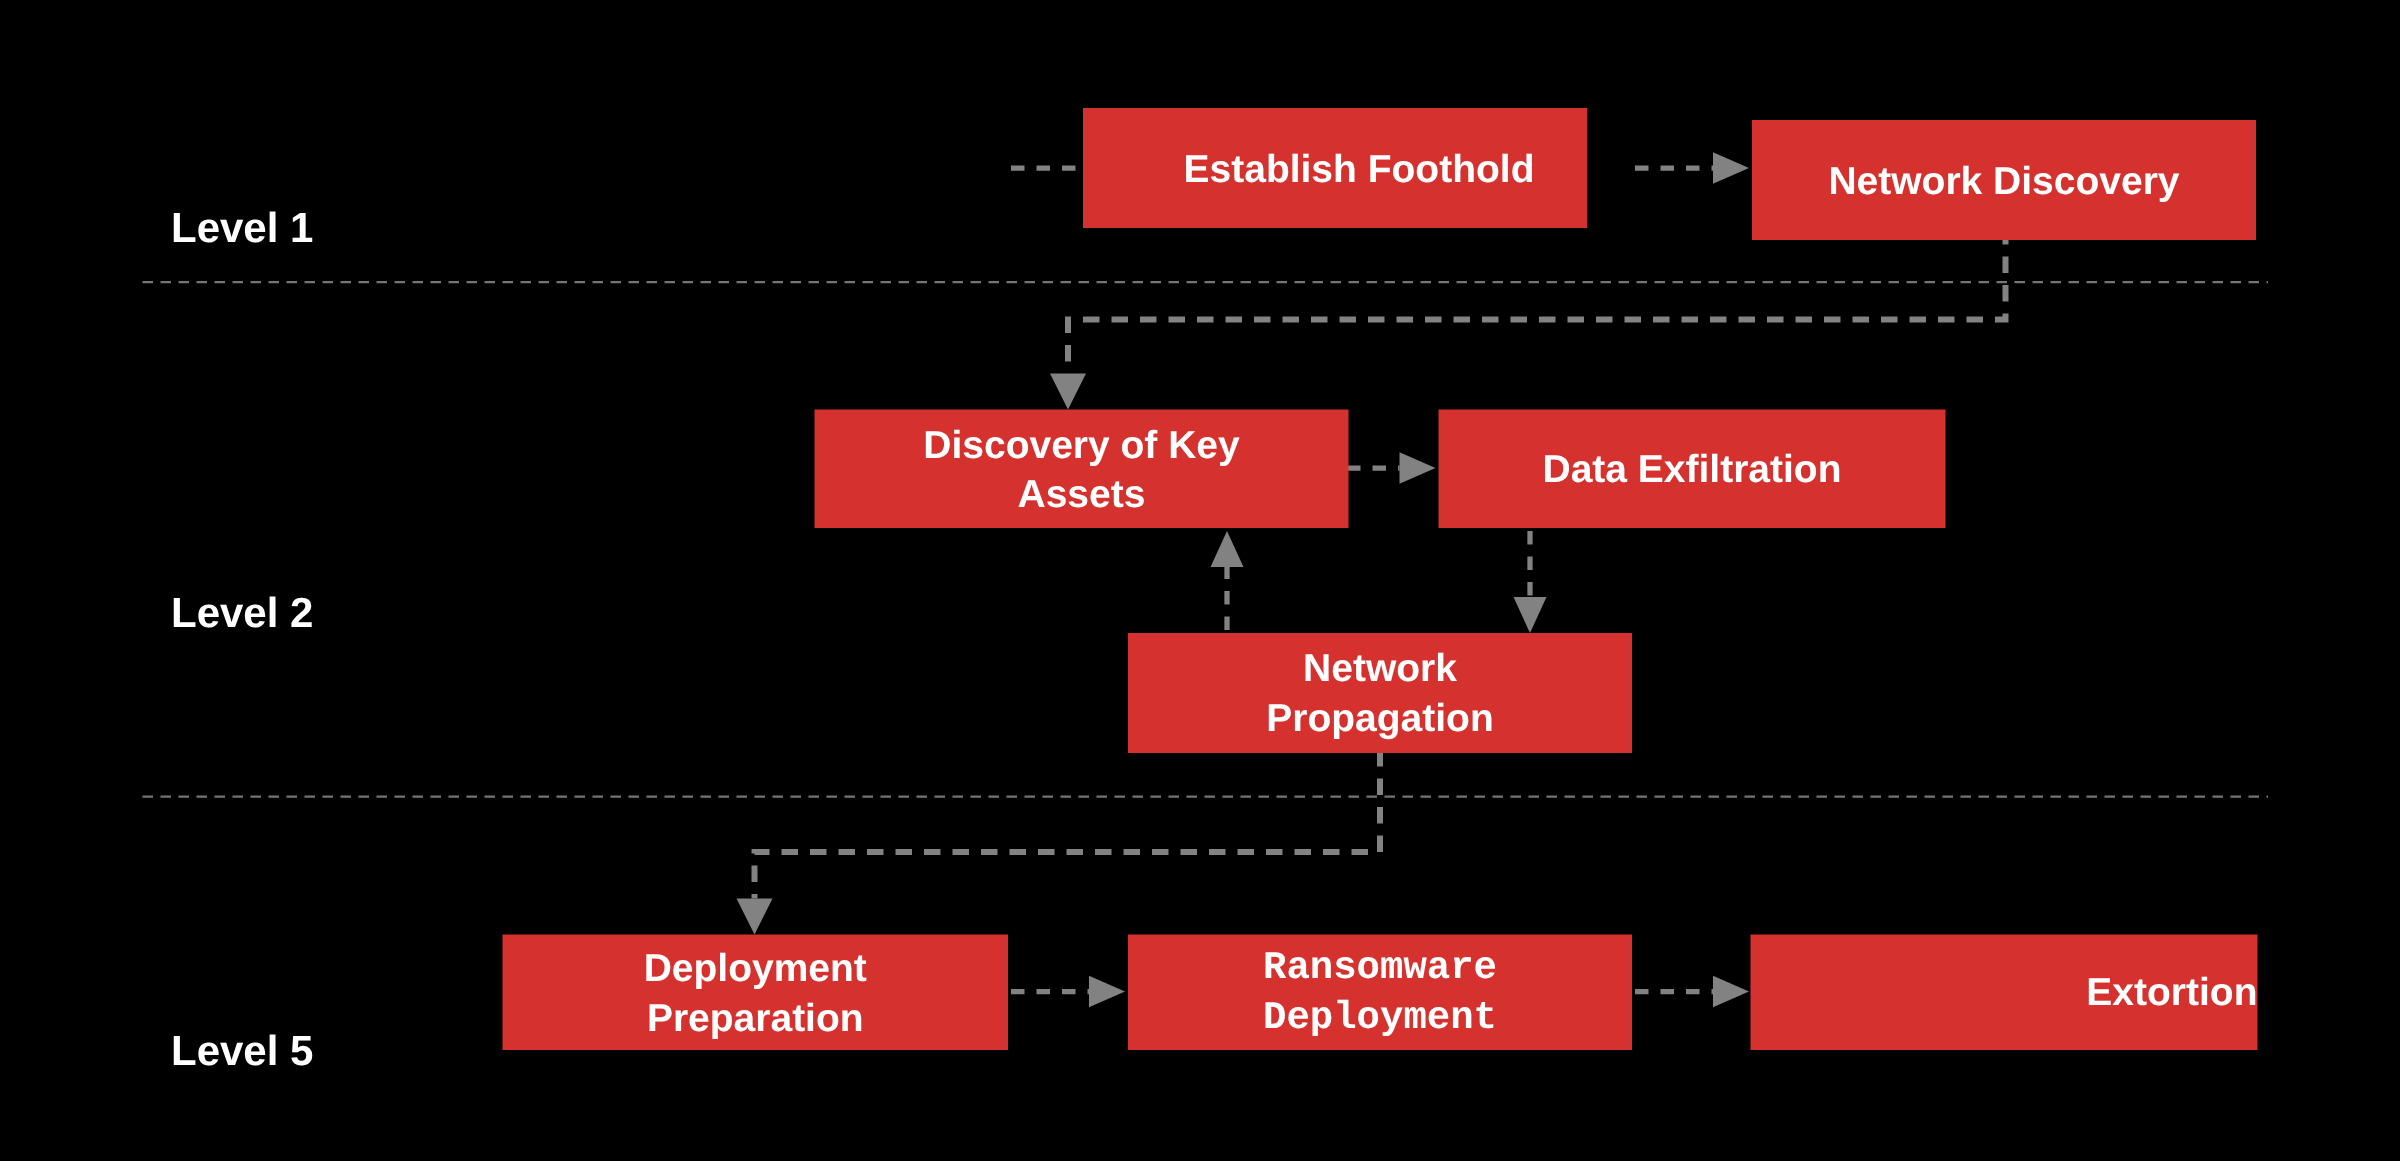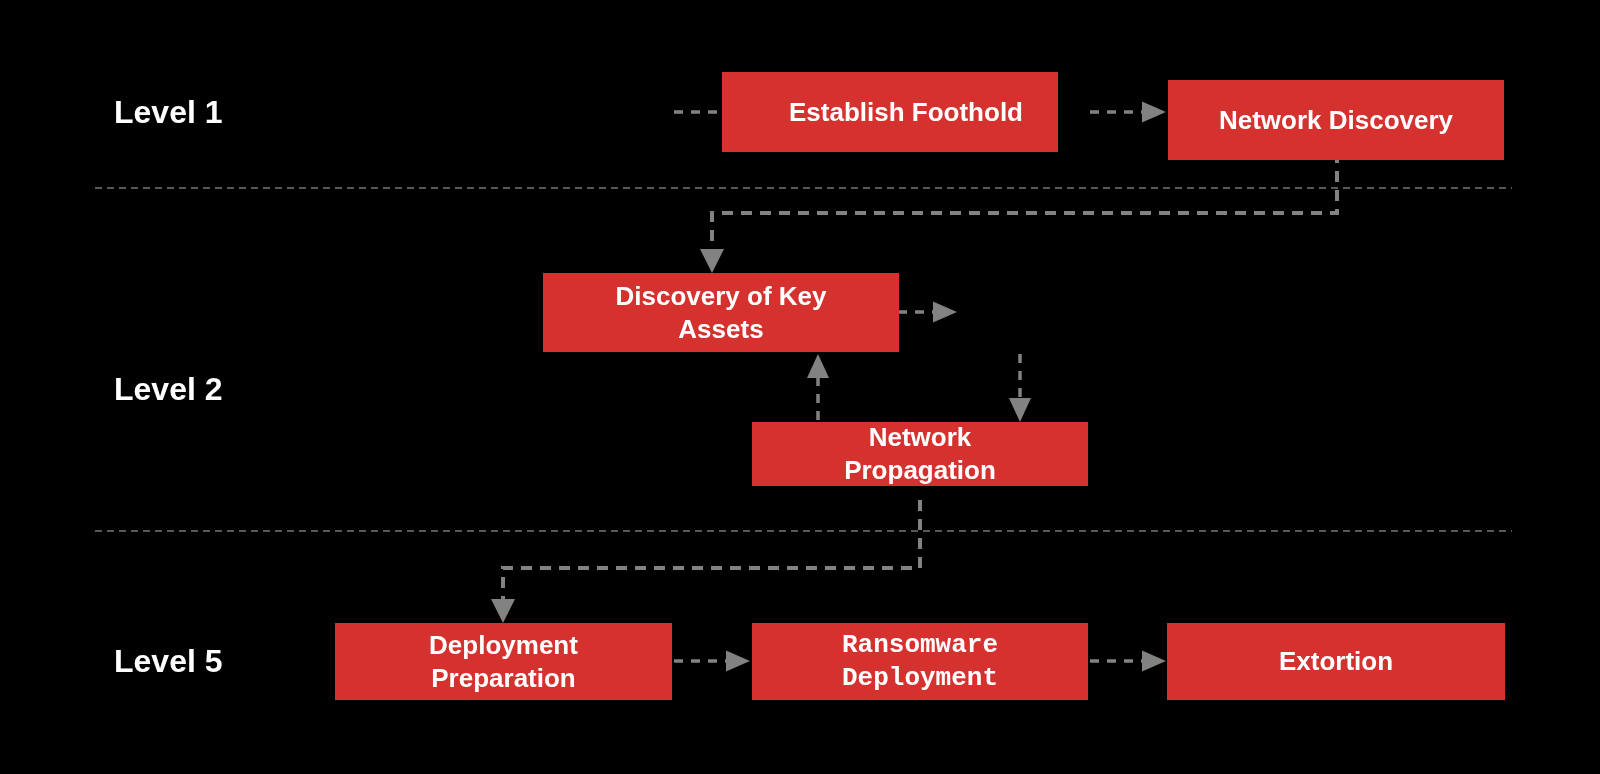--- a/index.html
+++ b/index.html
@@ -34,35 +34,36 @@
     font-weight:700;
     font-size:26px;
     line-height:33px;
   }
   .node span{white-space:pre-line;}
   .level-label{
     position:absolute;
     left:114px;
     color:var(--label-text);
     font-weight:700;
-    font-size:32px;
+    font-size:28px;
     line-height:30px;
+    margin-top:40px;
   }
   
   #n-gain-access            {left:335px; top:72px;  width:337px;height:80px;}
   #n-establish-foothold     {left:722px; top:72px;  width:336px;height:80px;padding-left:32px;}
   #n-network-discovery      {left:1168px;top:80px;  width:336px;height:80px;}
   #n-discovery-of-key-assets{left:543px; top:273px; width:356px;height:79px;}
   #n-data-exfiltration      {left:959px; top:273px; width:338px;height:79px;}
-  #n-network-propagation    {left:752px; top:422px; width:336px;height:64px;}
+  #n-network-propagation    {left:752px; top:422px; width:336px;height:80px;}
   #n-deployment-preparation {left:335px; top:623px; width:337px;height:77px;}
   #n-ransomware-deployment  {left:752px; top:623px; width:336px;height:77px;font-family:Liberation Mono, monospace;}
-  #n-extortion              {left:1167px;top:623px; width:338px;height:77px;}
+  #n-extortion              {left:1167px;top:623px; width:338px;height:77px;justify-content:flex-end;}
   #lbl-level-1{top:97px;}
-  #lbl-level-2{top:374px;}
+  #lbl-level-2{top:354px;}
   #lbl-level-3{top:646px;}
 </style>
 </head>
 <body>
 
 <div class="stage">
 
   <svg class="wires" viewBox="0 0 1600 774" aria-hidden="true">
 
     <line class="divider" x1="95" y1="188" x2="1512" y2="188"></line>
@@ -117,20 +118,23 @@
   <div class="node" id="n-establish-foothold">
     <span>Establish Foothold</span>
   </div>
   <div class="node" id="n-network-discovery">
     <span>Network Discovery</span>
   </div>
   <div class="node" id="n-discovery-of-key-assets">
     <span>Discovery of Key
 Assets</span>
   </div>
+  <div class="node" id="n-data-exfiltration">
+    <span>Data Exfiltration</span>
+  </div>
   <div class="node" id="n-network-propagation">
     <span>Network
 Propagation</span>
   </div>
   <div class="node" id="n-deployment-preparation">
     <span>Deployment
 Preparation</span>
   </div>
   <div class="node" id="n-ransomware-deployment">
     <span>Ransomware

